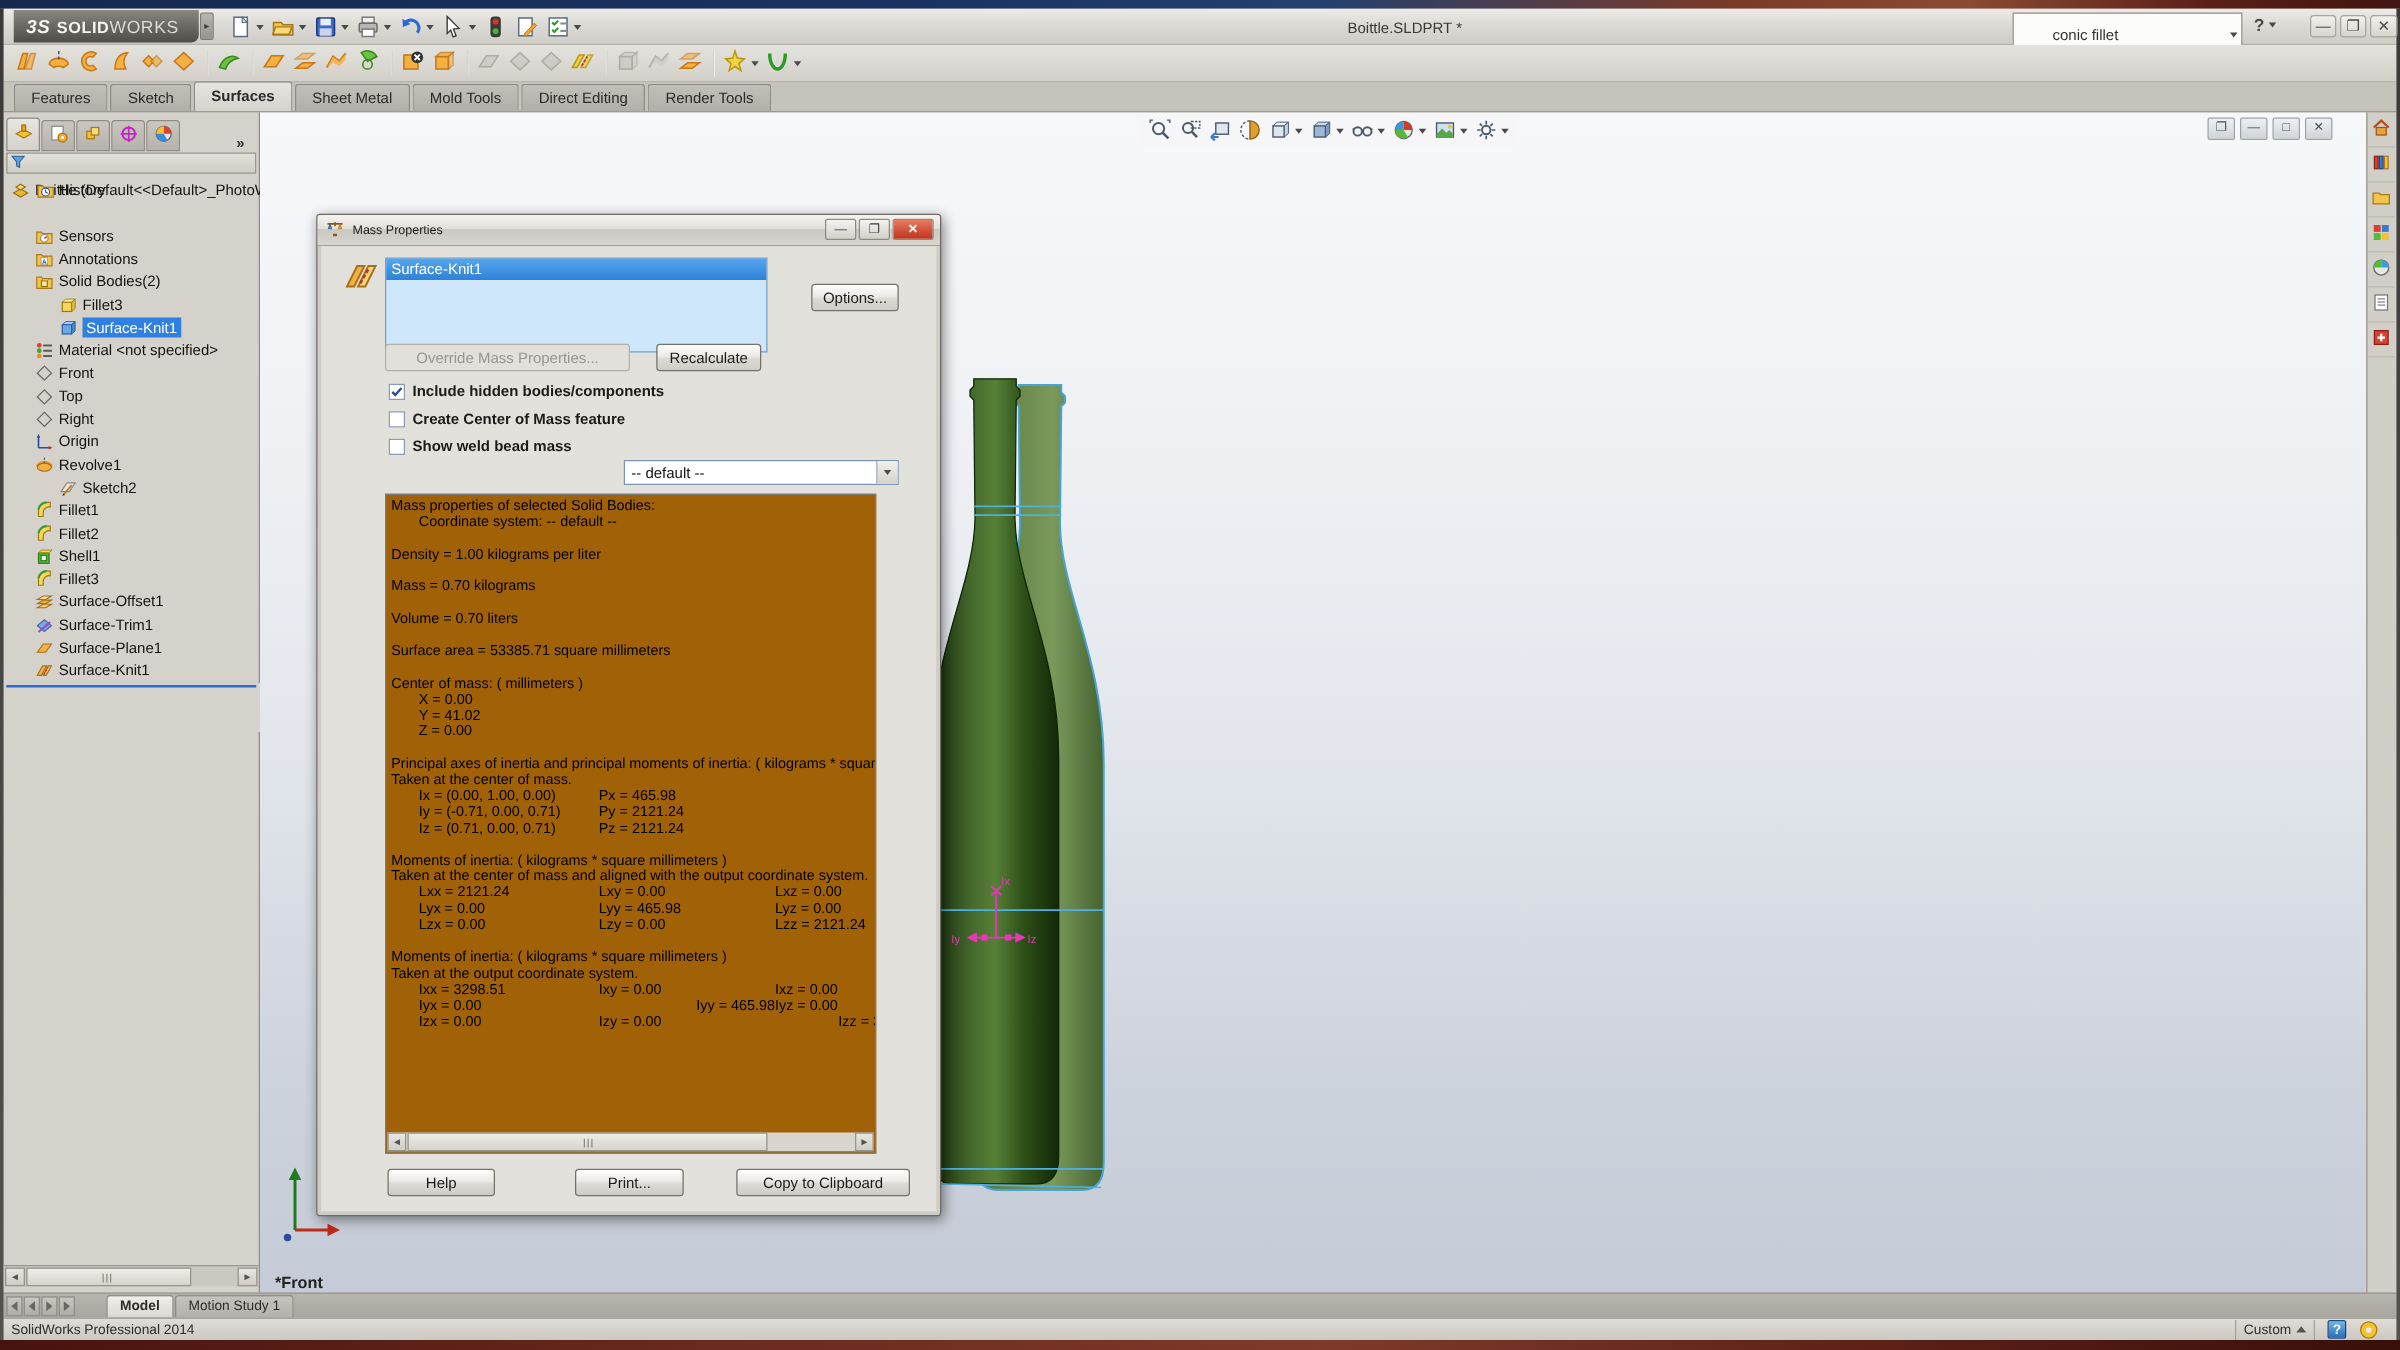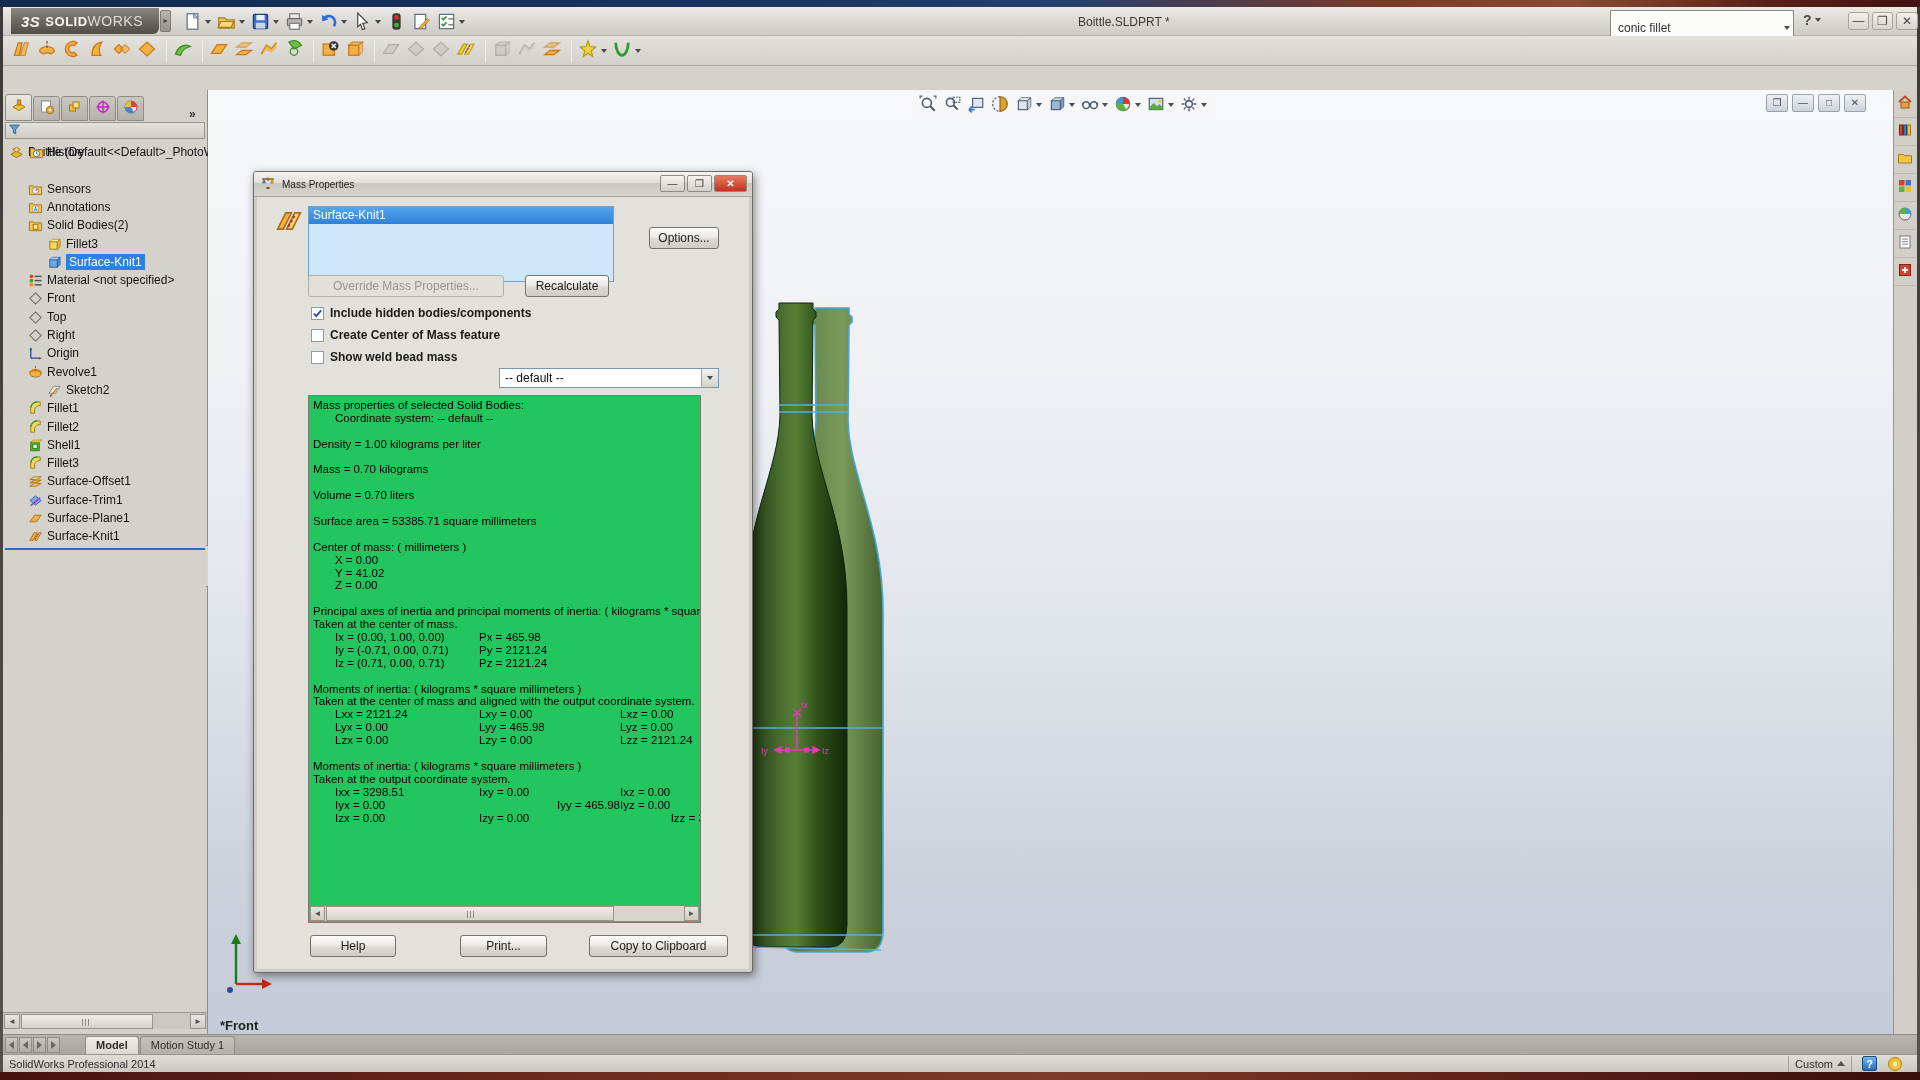--- a/index.html
+++ b/index.html
@@ -25,21 +25,21 @@
   #logo .l2 { font-weight:bold; font-size:13px; }
   #logo .l3 { font-weight:normal; font-size:14px; color:#dddcd8; }
   #logo-expand { left:157px; top:3px; width:11px; height:22px; background:linear-gradient(180deg,#b9b6b0,#96938c);
     border:1px solid #7e7b74; border-radius:2px; font-size:8px; color:#3d3b38; text-align:center; line-height:20px; }
   #menu-icons { left:178px; top:1px; height:27px; display:flex; align-items:center; gap:2px; }
   .mi { display:flex; align-items:center; padding:1px 2px; border-radius:2px; }
   .mi svg { display:block; }
   .dd { width:0; height:0; border-left:3px solid transparent; border-right:3px solid transparent; border-top:4px solid #4a4a48; margin-left:3px; }
   #win-title { top:8px; left:1075px; font-size:12px; color:#3a3a38; }
   #search-box { left:1607px; top:3px; width:184px; height:36px; background:#fcfcfb; border:1px solid #8a8880;
-    display:flex; align-items:center; padding:0 3px; }
+    display:flex; align-items:center; padding:0 3px;gap:24px; }
   #search-box .txt { flex:1; font-size:12px; color:#333; margin-left:4px; }
   #help-btn { left:1800px; top:5px; display:flex; align-items:center; }
   .winbtn { top:5px; width:21px; height:18px; text-align:center; line-height:16px; font-size:12px; color:#4a4a48;
     background:linear-gradient(180deg,#f2f1ee,#d8d5cf); border:1px solid #a8a59e; border-radius:3px; }
 
   
   #toolbar2 { left:3px; top:36px; width:1914px; height:30px;
     background:linear-gradient(180deg,#e4e2dd 0%,#d3d0ca 100%); border-bottom:1px solid #aeaba4;
     display:flex; align-items:center; padding-left:8px; }
   .ti { display:flex; align-items:center; padding:1px; margin-right:3px; }
@@ -107,21 +107,21 @@
     border:1px solid #757269; border-radius:3px; text-align:center; font-size:12px; color:#1c1c1a; line-height:20px; }
   .dbtn.disabled { color:#999690; border-color:#b3b0a9; background:#e2e0db; }
   .chkrow { position:absolute; left:57px; display:flex; align-items:center; }
   .chkbox { width:13px; height:13px; background:#fff; border:1px solid #8c9bb0; margin-right:6px; position:relative; }
   .chkrow .lbl { font-size:12px; font-weight:bold; color:#1b1b19; }
   #report-row { left:57px; top:372px; display:flex; align-items:center; }
   #report-row .lbl { font-size:12px; font-weight:bold; color:#1b1b19; }
   #report-dd { position:absolute; left:245px; top:196px; width:220px; height:20px; background:#fff; border:1px solid #7a96b4; display:flex; align-items:center; }
   #report-dd .val { flex:1; padding-left:5px; font-size:12px; color:#111; }
   #report-dd .arr { width:17px; height:18px; background:linear-gradient(180deg,#f2f1ee,#d5d2cc); border-left:1px solid #9aa7b4; display:flex; align-items:center; justify-content:center; }
-  #results { left:54px; top:223px; width:393px; height:528px; background:#22c55e; border:1px solid #7e7b74; overflow:hidden;padding-left:25px; }
+  #results { left:54px; top:223px; width:393px; height:528px; background:#a16207; border:1px solid #7e7b74; overflow:hidden;padding-left:25px; }
   #results-lines { position:absolute; left:4px; top:3px; width:600px; }
   .rline { height:12.9px; font-size:11.5px; color:#000; white-space:nowrap; display:flex; }
   .rline .c { flex:0 0 auto; }
   #res-hscroll { position:absolute; left:1px; bottom:1px; width:389px; height:15px; background:#d8d5cf; }
   .dlg-bottom-btn { top:763px; }
 
   
   #mtabs { left:3px; top:1034px; width:1914px; height:20px; background:linear-gradient(180deg,#b8b5ae,#a9a69f); border-top:1px solid #8f8c85; display:flex; align-items:flex-end; }
   .navb { width:13px; height:16px; margin:0 1px 1px 0; background:linear-gradient(180deg,#cac7c0,#b0ada6); border:1px solid #918e87; display:flex; align-items:center; justify-content:center; }
   .tri { width:0; height:0; border-top:4px solid transparent; border-bottom:4px solid transparent; }
@@ -383,20 +383,29 @@
         <span class="dd"></span>
       </div>
       <div class="ti">
         <span><svg width="20" height="20" viewBox="0 0 16 16">
             <path d="M3 3 C3 10 6 13 8 13 C10 13 13 10 13 3" fill="none" stroke="#2a9a2a" stroke-width="2.2"></path>
           </svg></span>
         <span class="dd"></span>
       </div>
     </div>
 
+  <div class="abs" id="cmdtabs">
+      <div class="ctab">Features</div>
+      <div class="ctab">Sketch</div>
+      <div class="ctab active">Surfaces</div>
+      <div class="ctab">Sheet Metal</div>
+      <div class="ctab">Mold Tools</div>
+      <div class="ctab">Direct Editing</div>
+      <div class="ctab">Render Tools</div>
+    </div>
 
   <div class="abs" id="leftpanel">
     <div class="abs" id="paneltabs">
         <div class="ptab active">
           <span><svg width="16" height="16" viewBox="0 0 16 16">
               <path d="M2 9 L8 5.5 L14 9 L8 12.5 Z" fill="#f2c230" stroke="#a8791a"></path>
               <rect x="6.5" y="2" width="3" height="5" fill="#e8a020" stroke="#a8701a"></rect>
             </svg></span>
         </div>
         <div class="ptab">

